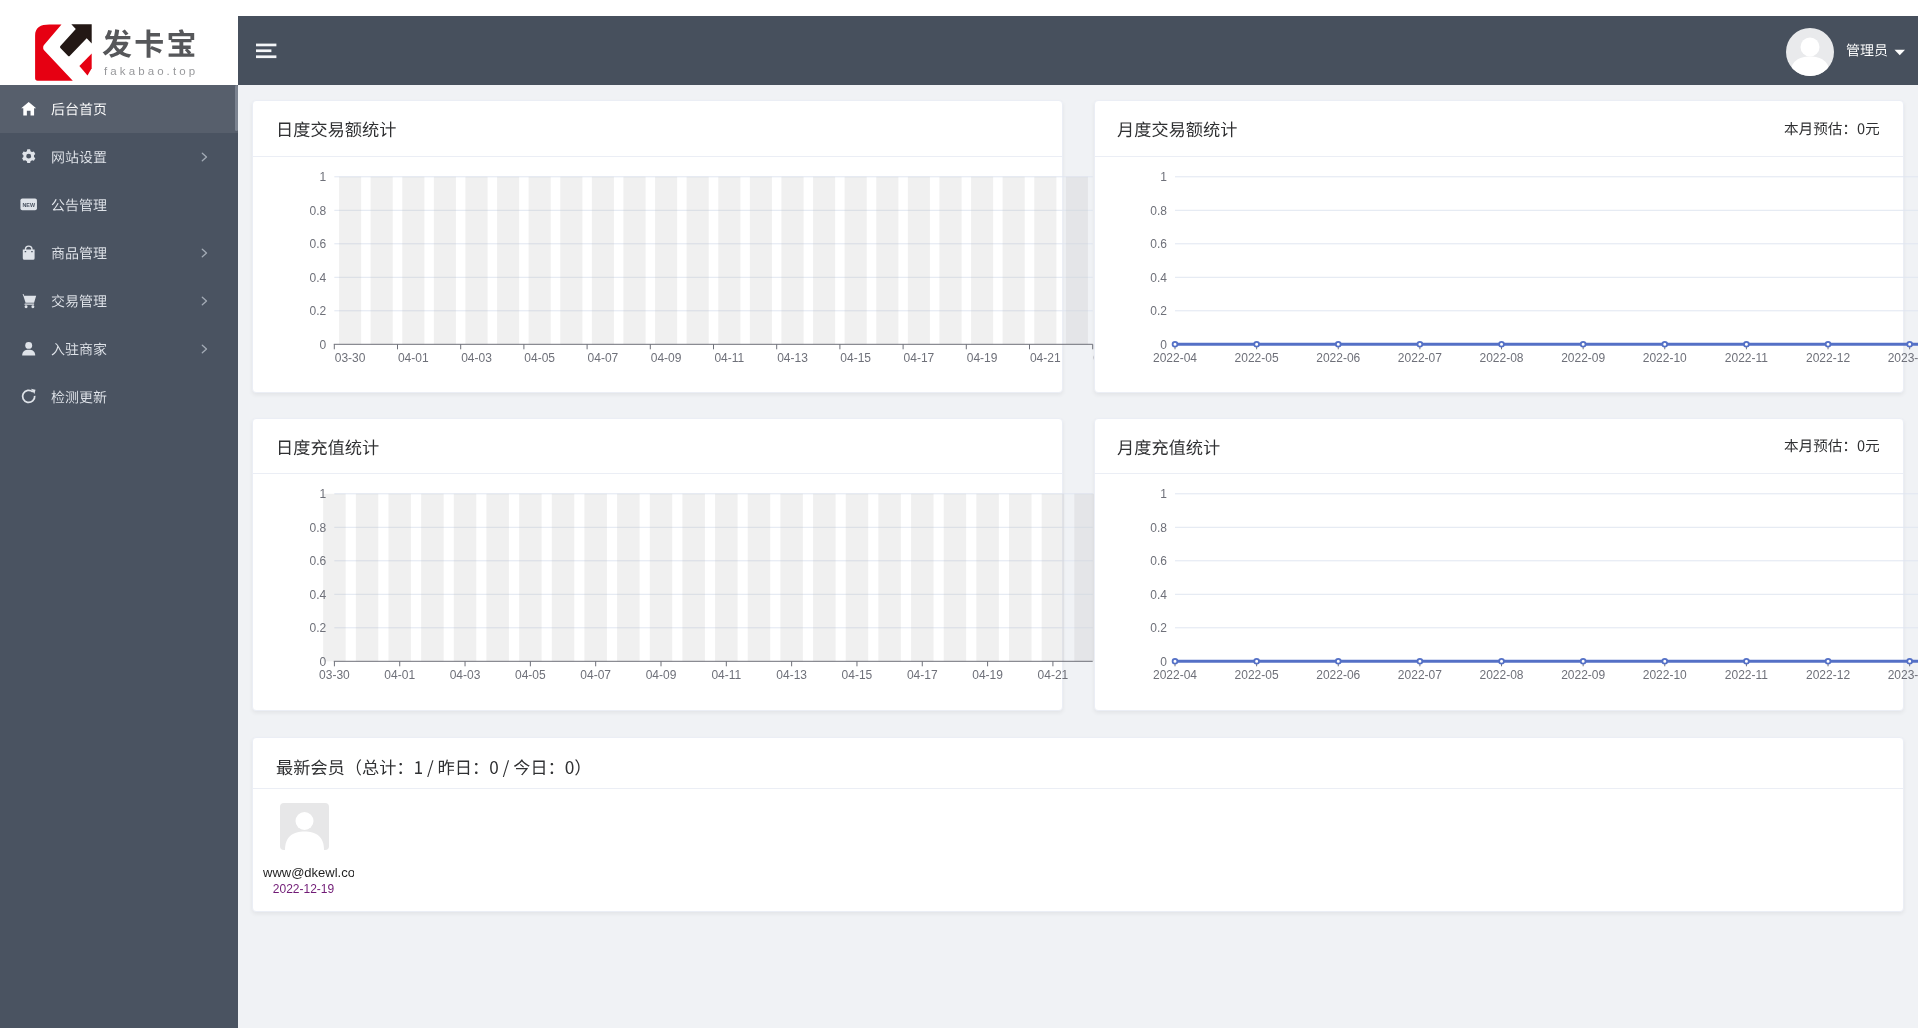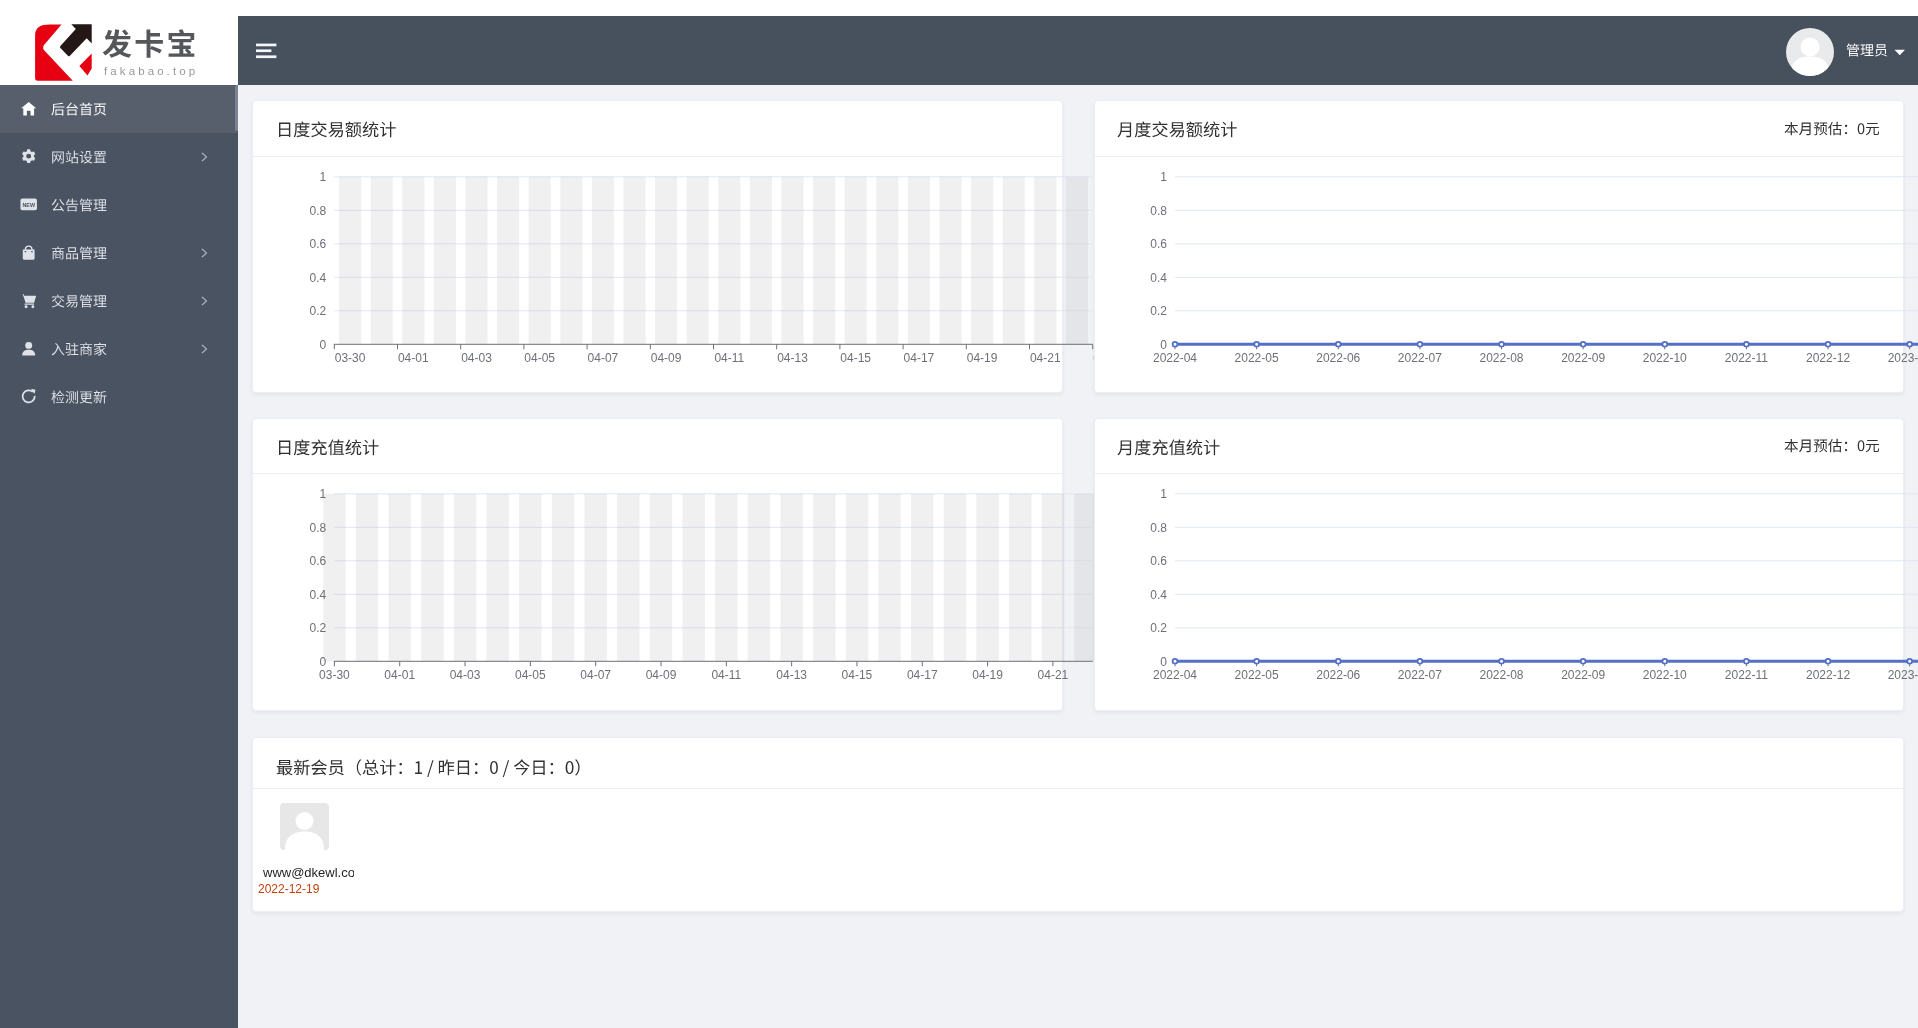--- a/index.html
+++ b/index.html
@@ -339,13 +339,13 @@
     <div class="card" style="left:252px;top:721px;width:1652px;height:175px"></div>
     <div class="abs" style="left:252px;top:771.9px;width:1652px;height:1px;background:#ebeef5"></div>
     <svg style="position:absolute;left:276.0px;top:739.2px;overflow:visible" width="317" height="25">
       <path transform="translate(0,18.9)" fill="#303133" d="M4.3 -10.9H13V-9.7H4.3ZM4.3 -13H13V-11.8H4.3ZM3 -13.9V-8.8H14.2V-13.9ZM6.8 -6.7V-5.6H3.7V-6.7ZM0.8 -0.7 0.9 0.4 6.8 -0.3V1.4H8V-0.4L9 -0.6V-1.6L8 -1.5V-6.7H16.3V-7.8H0.8V-6.7H2.5V-0.9ZM8.7 -5.7V-4.6H9.8L9.4 -4.5C9.9 -3.3 10.6 -2.1 11.5 -1.2C10.6 -0.5 9.5 0 8.4 0.4C8.7 0.6 9 1 9.1 1.3C10.3 0.9 11.4 0.3 12.4 -0.4C13.3 0.3 14.5 0.9 15.8 1.3C16 1 16.3 0.6 16.6 0.3C15.3 0 14.2 -0.5 13.3 -1.2C14.4 -2.3 15.3 -3.7 15.8 -5.4L15.1 -5.7L14.8 -5.7ZM10.5 -4.6H14.3C13.9 -3.6 13.2 -2.7 12.4 -1.9C11.6 -2.7 11 -3.6 10.5 -4.6ZM6.8 -4.6V-3.4H3.7V-4.6ZM6.8 -2.4V-1.4L3.7 -1V-2.4Z M23.4 -3.7C23.9 -2.8 24.5 -1.6 24.8 -0.9L25.7 -1.4C25.5 -2.1 24.8 -3.3 24.3 -4.1ZM19.5 -4C19.2 -3 18.6 -1.9 17.9 -1.2C18.2 -1 18.6 -0.7 18.8 -0.5C19.5 -1.3 20.2 -2.6 20.6 -3.8ZM26.7 -12.8V-6.9C26.7 -4.6 26.6 -1.6 25.1 0.4C25.4 0.6 25.9 1 26.1 1.2C27.7 -1 27.9 -4.4 27.9 -6.9V-7.4H30.5V1.3H31.8V-7.4H33.7V-8.6H27.9V-11.9C29.7 -12.2 31.7 -12.7 33.1 -13.2L32.1 -14.1C30.9 -13.6 28.6 -13.1 26.7 -12.8ZM20.9 -14.2C21.2 -13.7 21.4 -13.2 21.6 -12.6H18.2V-11.6H25.9V-12.6H23C22.8 -13.2 22.4 -13.9 22.1 -14.5ZM23.7 -11.5C23.5 -10.7 23.1 -9.5 22.8 -8.7H18V-7.6H21.5V-5.8H18.1V-4.7H21.5V-0.3C21.5 -0.1 21.5 -0.1 21.3 -0.1C21.1 -0.1 20.6 -0.1 20 -0.1C20.2 0.2 20.3 0.7 20.4 1C21.2 1 21.8 1 22.2 0.8C22.6 0.6 22.7 0.3 22.7 -0.3V-4.7H25.9V-5.8H22.7V-7.6H26.1V-8.7H23.9C24.3 -9.4 24.6 -10.4 24.9 -11.2ZM19.4 -11.2C19.7 -10.4 20 -9.4 20 -8.7L21.2 -9C21.1 -9.7 20.8 -10.7 20.4 -11.4Z M37.1 1C37.8 0.8 38.7 0.7 47.8 -0.1C48.2 0.4 48.6 0.9 48.8 1.4L50 0.7C49.2 -0.6 47.6 -2.5 46 -3.9L44.9 -3.3C45.6 -2.7 46.3 -1.9 46.9 -1.2L39.1 -0.6C40.3 -1.8 41.5 -3.1 42.6 -4.5H50.2V-5.8H35.9V-4.5H40.9C39.7 -3 38.4 -1.7 38 -1.2C37.4 -0.7 37 -0.4 36.7 -0.3C36.8 0 37 0.7 37.1 1ZM43.1 -14.4C41.5 -12.1 38.5 -10 35.1 -8.5C35.4 -8.3 35.9 -7.7 36.1 -7.4C37.1 -7.9 38 -8.4 38.9 -9V-7.9H47.1V-9.1H39.2C40.6 -10.1 42 -11.2 43.1 -12.3C44.1 -11.3 45.5 -10.1 47.1 -9.1C48.1 -8.5 49.1 -8 50.1 -7.6C50.3 -8 50.7 -8.5 51 -8.8C48.2 -9.7 45.4 -11.6 43.8 -13.2L44.3 -13.9Z M56.2 -12.6H64.2V-10.6H56.2ZM54.9 -13.7V-9.5H65.7V-13.7ZM59.4 -5.6V-4C59.4 -2.7 58.9 -0.8 52.7 0.4C53 0.7 53.4 1.2 53.6 1.4C60 0 60.8 -2.2 60.8 -4V-5.6ZM60.7 -1.1C62.8 -0.4 65.6 0.7 67 1.4L67.7 0.3C66.2 -0.4 63.4 -1.4 61.3 -2.1ZM54.3 -7.9V-1.6H55.6V-6.7H64.9V-1.7H66.3V-7.9Z M80.8 -6.5C80.8 -3.2 82.1 -0.4 84.2 1.7L85.2 1.1C83.2 -0.9 82 -3.5 82 -6.5C82 -9.6 83.2 -12.1 85.2 -14.2L84.2 -14.7C82.1 -12.6 80.8 -9.9 80.8 -6.5Z M99.1 -3.7C100 -2.5 101 -0.9 101.4 0.2L102.5 -0.5C102.1 -1.6 101 -3.1 100 -4.2ZM93.1 -4.6C94.2 -3.9 95.5 -2.6 96.2 -1.8L97.1 -2.6C96.5 -3.4 95.2 -4.6 94 -5.3ZM90.8 -4.1V-0.6C90.8 0.8 91.4 1.2 93.4 1.2C93.8 1.2 96.8 1.2 97.3 1.2C98.9 1.2 99.3 0.7 99.5 -1.3C99.1 -1.3 98.6 -1.5 98.3 -1.7C98.2 -0.2 98 0 97.2 0C96.5 0 94 0 93.5 0C92.4 0 92.2 -0.1 92.2 -0.6V-4.1ZM88.4 -3.9C88 -2.5 87.4 -1 86.7 -0.2L87.9 0.4C88.7 -0.6 89.3 -2.2 89.6 -3.6ZM90.6 -9.8H98.7V-6.7H90.6ZM89.2 -11V-5.5H100.1V-11H97.3C97.9 -11.9 98.5 -12.9 99.1 -13.9L97.8 -14.4C97.3 -13.4 96.6 -12 95.9 -11H92.4L93.4 -11.5C93.1 -12.3 92.3 -13.5 91.5 -14.4L90.4 -13.9C91.1 -13 91.9 -11.8 92.2 -11Z M105.6 -13.3C106.5 -12.5 107.7 -11.4 108.3 -10.6L109.2 -11.6C108.6 -12.3 107.3 -13.4 106.4 -14.2ZM104 -9V-7.8H106.7V-1.6C106.7 -0.9 106.2 -0.3 105.9 -0.1C106.1 0.1 106.5 0.7 106.6 1C106.8 0.7 107.3 0.3 110.6 -2C110.4 -2.2 110.2 -2.8 110.1 -3.1L108 -1.7V-9ZM114 -14.4V-8.7H109.6V-7.4H114V1.4H115.3V-7.4H119.7V-8.7H115.3V-14.4Z M124.7 -8.4C125.4 -8.4 126 -8.9 126 -9.6C126 -10.4 125.4 -10.9 124.7 -10.9C124 -10.9 123.4 -10.4 123.4 -9.6C123.4 -8.9 124 -8.4 124.7 -8.4ZM124.7 0.1C125.4 0.1 126 -0.4 126 -1.2C126 -2 125.4 -2.5 124.7 -2.5C124 -2.5 123.4 -2 123.4 -1.2C123.4 -0.4 124 0.1 124.7 0.1Z M139.1 0H146V-1.3H143.5V-12.6H142.3C141.6 -12.2 140.8 -11.9 139.7 -11.7V-10.7H141.9V-1.3H139.1Z M151.2 3.1H152.3L157.5 -13.7H156.3Z M170.7 -14.5C170.2 -12.1 169.2 -9.8 168 -8.3C168.3 -8 168.8 -7.6 169 -7.3C169.7 -8.2 170.2 -9.3 170.8 -10.5H171.8V1.4H173.1V-3.1H178V-4.2H173.1V-6.9H177.8V-8.1H173.1V-10.5H178.2V-11.7H171.2C171.5 -12.5 171.8 -13.3 172 -14.2ZM166.7 -7V-3H164.1V-7ZM166.7 -8.2H164.1V-11.9H166.7ZM162.9 -13.1V-0.5H164.1V-1.9H168V-13.1Z M183.1 -6.1H191.7V-1.2H183.1ZM183.1 -7.3V-12H191.7V-7.3ZM181.8 -13.3V1.2H183.1V0.1H191.7V1.1H193.1V-13.3Z M200.3 -8.4C201 -8.4 201.6 -8.9 201.6 -9.6C201.6 -10.4 201 -10.9 200.3 -10.9C199.6 -10.9 199 -10.4 199 -9.6C199 -8.9 199.6 -8.4 200.3 -8.4ZM200.3 0.1C201 0.1 201.6 -0.4 201.6 -1.2C201.6 -2 201 -2.5 200.3 -2.5C199.6 -2.5 199 -2 199 -1.2C199 -0.4 199.6 0.1 200.3 0.1Z M218 0.2C220.4 0.2 221.9 -1.9 221.9 -6.3C221.9 -10.7 220.4 -12.8 218 -12.8C215.6 -12.8 214.1 -10.7 214.1 -6.3C214.1 -1.9 215.6 0.2 218 0.2ZM218 -1C216.5 -1 215.6 -2.6 215.6 -6.3C215.6 -10 216.5 -11.6 218 -11.6C219.4 -11.6 220.4 -10 220.4 -6.3C220.4 -2.6 219.4 -1 218 -1Z M226.8 3.1H227.9L233.1 -13.7H231.9Z M243.9 -9.2C245 -8.3 246.5 -7.1 247.2 -6.3L248.1 -7.2C247.4 -8 245.9 -9.2 244.8 -10ZM240 -6V-4.7H249.6C248.4 -3.1 246.6 -0.9 245.1 0.8L246.4 1.4C248.3 -0.8 250.5 -3.6 252 -5.6L251 -6.1L250.7 -6ZM245.7 -14.6C244 -12 240.9 -9.6 237.8 -8.2C238.2 -7.9 238.6 -7.4 238.8 -7C241.4 -8.3 244 -10.3 245.8 -12.5C247.7 -10.4 250.5 -8.3 252.8 -7.1C253 -7.5 253.4 -8 253.8 -8.3C251.3 -9.4 248.4 -11.5 246.6 -13.5L246.9 -14Z M258.7 -6.1H267.3V-1.2H258.7ZM258.7 -7.3V-12H267.3V-7.3ZM257.4 -13.3V1.2H258.7V0.1H267.3V1.1H268.7V-13.3Z M275.9 -8.4C276.6 -8.4 277.2 -8.9 277.2 -9.6C277.2 -10.4 276.6 -10.9 275.9 -10.9C275.2 -10.9 274.6 -10.4 274.6 -9.6C274.6 -8.9 275.2 -8.4 275.9 -8.4ZM275.9 0.1C276.6 0.1 277.2 -0.4 277.2 -1.2C277.2 -2 276.6 -2.5 275.9 -2.5C275.2 -2.5 274.6 -2 274.6 -1.2C274.6 -0.4 275.2 0.1 275.9 0.1Z M293.6 0.2C296 0.2 297.5 -1.9 297.5 -6.3C297.5 -10.7 296 -12.8 293.6 -12.8C291.2 -12.8 289.6 -10.7 289.6 -6.3C289.6 -1.9 291.2 0.2 293.6 0.2ZM293.6 -1C292.1 -1 291.2 -2.6 291.2 -6.3C291.2 -10 292.1 -11.6 293.6 -11.6C295 -11.6 296 -10 296 -6.3C296 -2.6 295 -1 293.6 -1Z M303.6 -6.5C303.6 -9.9 302.2 -12.6 300.2 -14.7L299.1 -14.2C301.1 -12.1 302.3 -9.6 302.3 -6.5C302.3 -3.5 301.1 -0.9 299.1 1.1L300.2 1.7C302.2 -0.4 303.6 -3.2 303.6 -6.5Z"></path>
     </svg>
     <div class="abs" style="left:280px;top:787px;width:49px;height:47px;border-radius:4px;background:#e7e7e8;overflow:hidden"><svg width="49" height="47">
         <circle cx="24.5" cy="18" r="9" fill="#fff"></circle>
         <path d="M5 47 C5 33 13.5 28.5 24.5 28.5 C35.5 28.5 44 33 44 47 Z" fill="#fff"></path>
       </svg></div>
     <div class="abs" style="left:263px;top:849px;width:91px;text-align:left;font-size:13px;color:#1f1f1f;white-space:nowrap;overflow:hidden">www@dkewl.com</div>
-    <div class="abs" style="left:258px;top:866px;width:91px;text-align:left;font-size:12px;color:#c2410c">2022-12-19</div>
+    <div class="abs" style="left:258px;top:866px;width:91px;text-align:center;font-size:12px;color:#701a75">2022-12-19</div>
   </div>
 </body></html>

